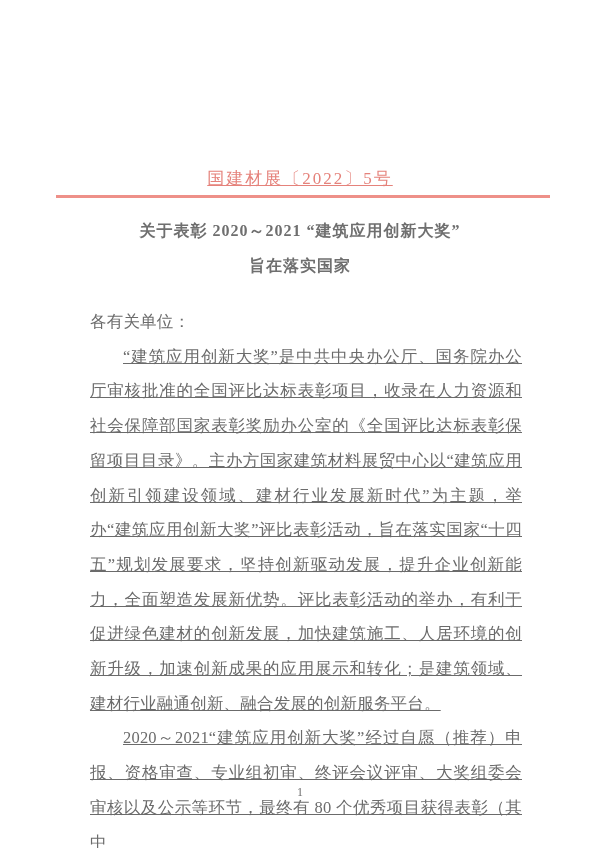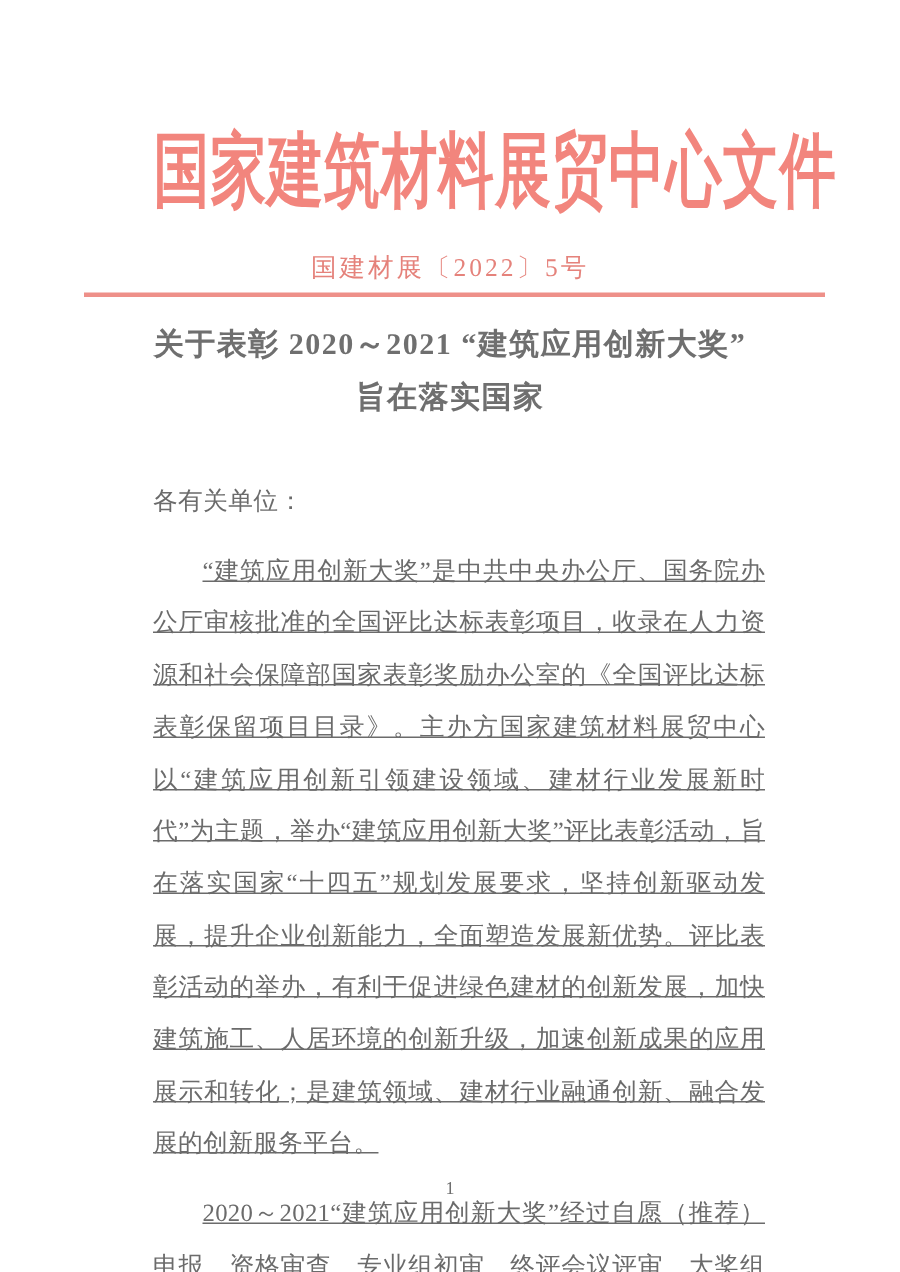--- a/index.html
+++ b/index.html
@@ -37,57 +37,58 @@
   
   .docnum {
     position: absolute;
     top: 167px;
     left: 0;
     width: 600px;
     text-align: center;
     font-size: 17px;
     letter-spacing: 2px;
     color: var(--docnum-red, #e5827b);
+    text-decoration: underline;
   }
   
   .redline {
     position: absolute;
     top: 195px;
     left: 56px;
     width: 494px;
     height: 3px;
     background: var(--divider-red, #ee9089);
   }
   
   .title {
     position: absolute;
     top: 213px;
     left: 0;
     width: 600px;
     text-align: center;
     font-weight: bold;
-    font-size: 20px;
+    font-size: 16px;
     line-height: 35px;
     color: var(--title-ink, #6f6f6f);
     letter-spacing: 1px;
   }
   
   .bodyblock {
     position: absolute;
     top: 305px;
     left: 90px;
     width: 432px;
     font-size: 16.5px;
     line-height: 34.7px;
     color: var(--body-ink, #6b6b6b);
     text-align: justify;
     letter-spacing: 0.2px;
   }
   .bodyblock p {
-    margin: 12px;
+    margin: 0;
     padding: 0;
   }
   .salutation {
     text-indent: 0;
   }
   .para {
     text-indent: 2em;
     text-decoration: underline;
   }
   
@@ -99,23 +100,20 @@
     text-align: center;
     font-size: 12px;
     color: #6e6e6e;
   }
 </style>
 </head>
 <body>
 
 <div class="page">
 
-  <div class="header">
-    <span class="header-text">国家建筑材料展贸中心文件</span>
-  </div>
 
   <div class="docnum">国建材展〔2022〕5号</div>
 
   <div class="redline"></div>
 
   <div class="title">
     <div class="title-line">关于表彰 2020～2021 “建筑应用创新大奖”</div>
     <div class="title-line">旨在落实国家</div>
   </div>
 

